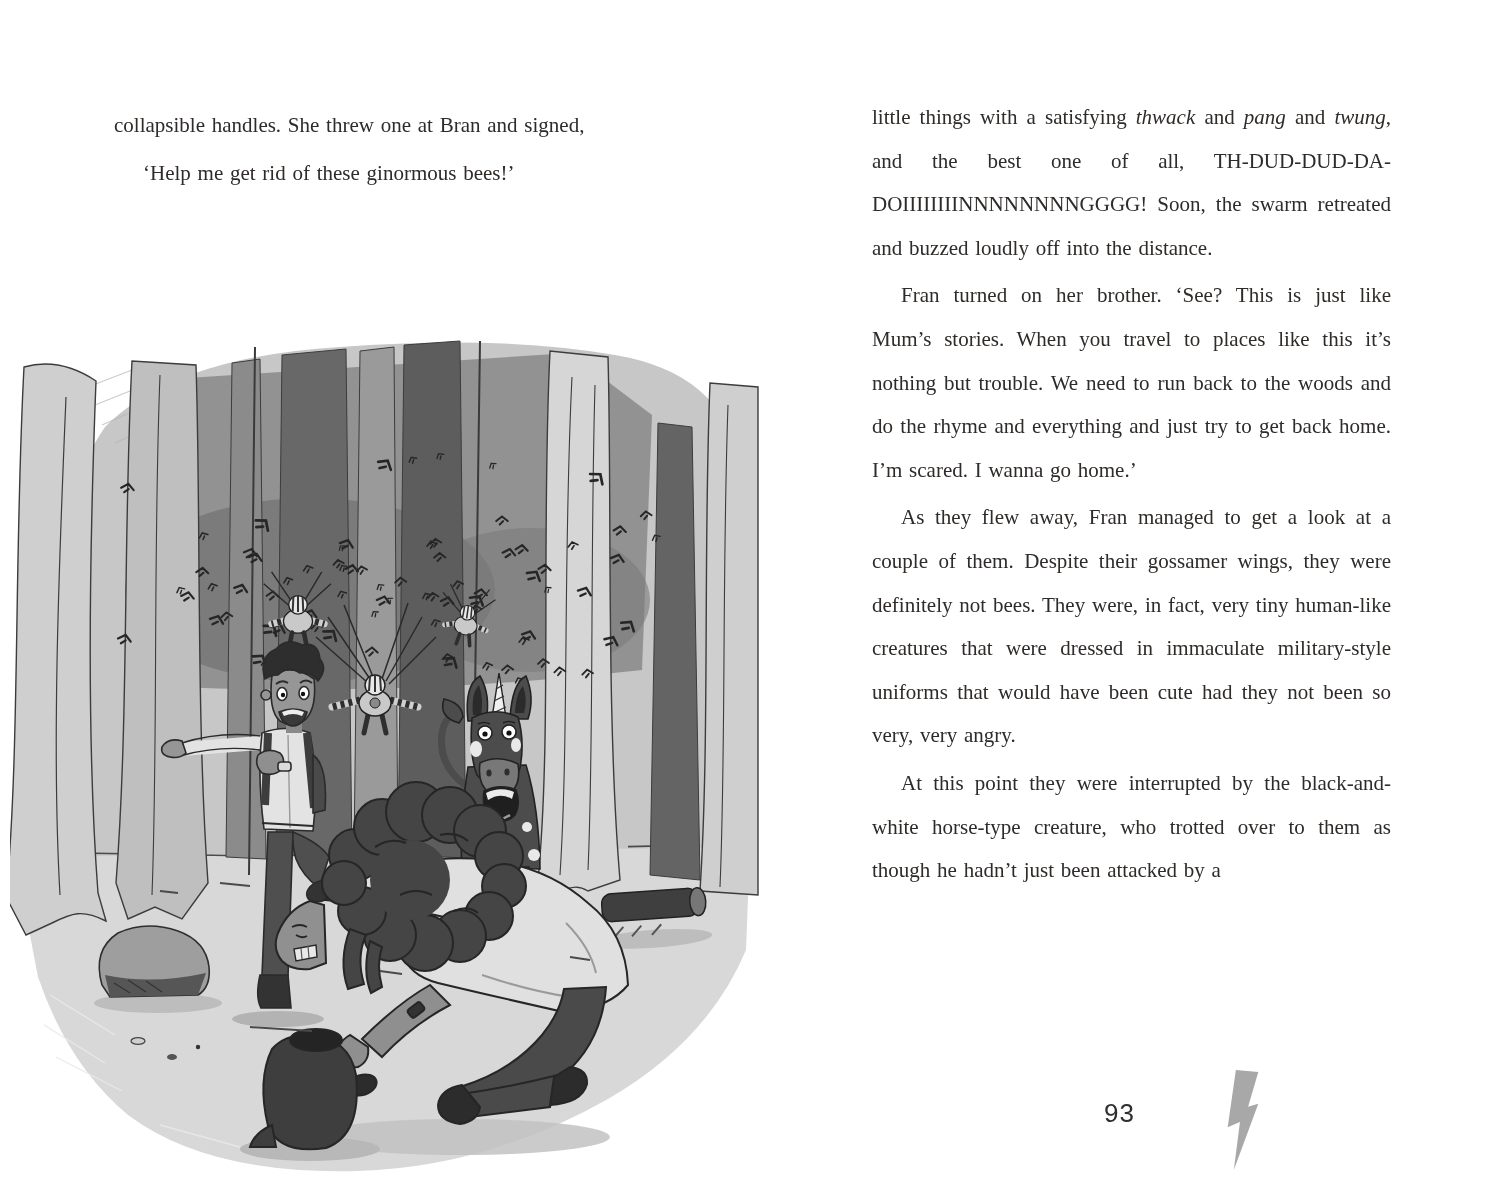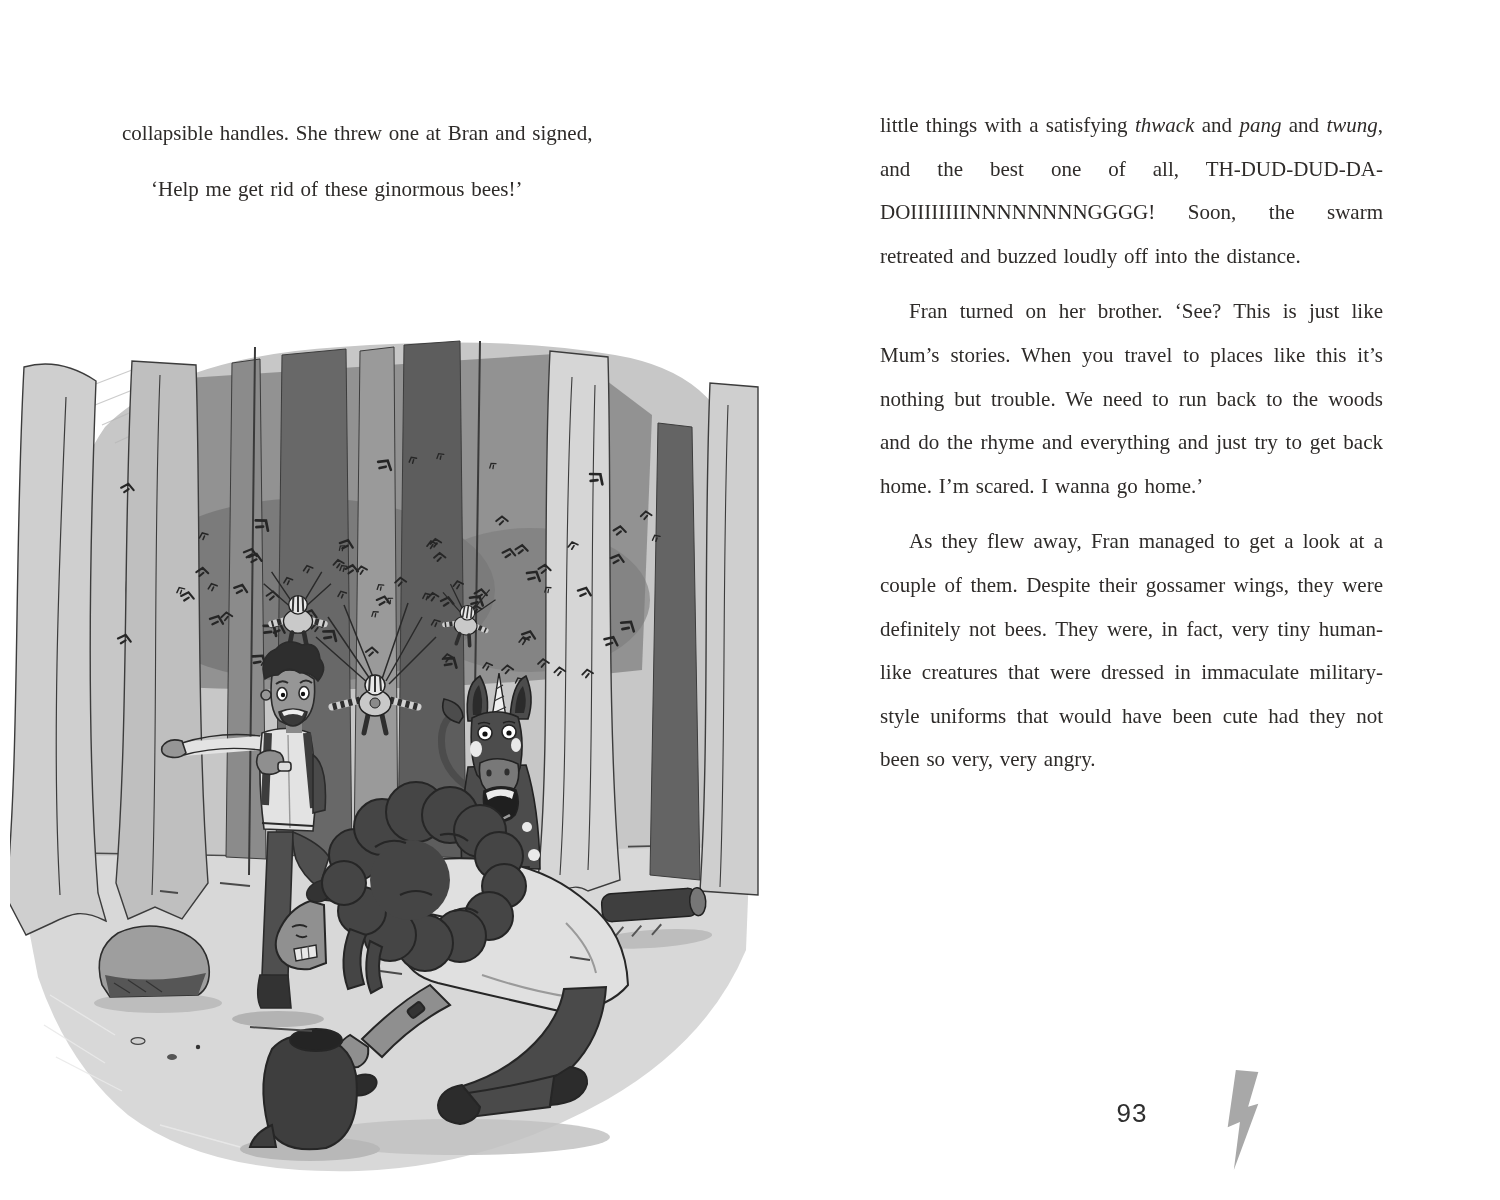--- a/index.html
+++ b/index.html
@@ -1,26 +1,26 @@
 <!DOCTYPE html>
 <html><head>
 <meta charset="utf-8">
 <style>
   html,body{margin:0;padding:0;}
   body{width:1500px;height:1200px;background:#ffffff;overflow:hidden;
        font-family:"Liberation Serif",serif;}
   .spread{position:relative;width:1500px;height:1200px;background:#ffffff;}
   .text-col{position:absolute;color:#2e2b29;}
-  .text-col p{margin:12px;font-size:21px;line-height:43.6px;text-align:justify;
+  .text-col p{margin:4px;font-size:21px;line-height:43.6px;text-align:justify;
               text-justify:inter-word;word-spacing:1.5px;}
   .text-col p.indent{text-indent:29px;}
   .left-col{left:110px;top:100px;width:524px;}
   .right-col{left:868px;top:92px;width:527px;}
   figure.illustration{position:absolute;left:10px;top:335px;width:750px;height:865px;margin:0;}
-  .page-number{position:absolute;left:1104px;top:1098px;width:56px;text-align:center;
+  .page-number{position:absolute;left:1104px;top:1098px;width:56px;
                font-family:"Liberation Sans",sans-serif;font-size:26px;font-weight:400;
                letter-spacing:1px;color:#2f2f2f;}
   .bolt{position:absolute;left:1221px;top:1070px;width:44px;height:100px;}
 </style>
 </head>
 <body>
 
 <div class="spread">
 
   <div class="text-col left-col">
@@ -310,20 +310,21 @@
         <circle cx="188" cy="712" r="2.2" fill="#333"></circle>
         <path d="M240,692 l62,4 M210,548 l30,3 M150,556 l18,2 M370,636 l22,3 M560,622 l20,3" stroke="#4a4a4a" stroke-width="2" fill="none"></path>
       </g>
     </svg>
   </figure>
 
   <div class="text-col right-col">
       <p><span>little things with a satisfying </span><i>thwack</i><span> and </span><i>pang</i><span> and </span><i>twung</i><span>, and the best one of all, TH-DUD-DUD-DA-DOIIIIIIIINNNNNNNNGGGG! Soon, the swarm retreated and buzzed loudly off into the distance.</span></p>
       <p class="indent"><span>Fran turned on her brother. ‘See? This is just like Mum’s stories. When you travel to places like this it’s nothing but trouble. We need to run back to the woods and do the rhyme and everything and just try to get back home. I’m scared. I wanna go home.’</span></p>
       <p class="indent"><span>As they flew away, Fran managed to get a look at a couple of them. Despite their gossamer wings, they were definitely not bees. They were, in fact, very tiny human-like creatures that were dressed in immaculate military-style uniforms that would have been cute had they not been so very, very angry.</span></p>
+      <p class="indent"><span>At this point they were interrupted by the black-and-white horse-type creature, who trotted over to them as though he hadn’t just been attacked by a</span></p>
     </div>
 
   <div class="page-number">93</div>
 
   <svg class="bolt" viewBox="0 0 42 98">
     <polygon points="14,0 36,2 26,36 36,33 12,98 18,51 6,56" fill="#a8a8a8"></polygon>
   </svg>
 
 </div>
 

